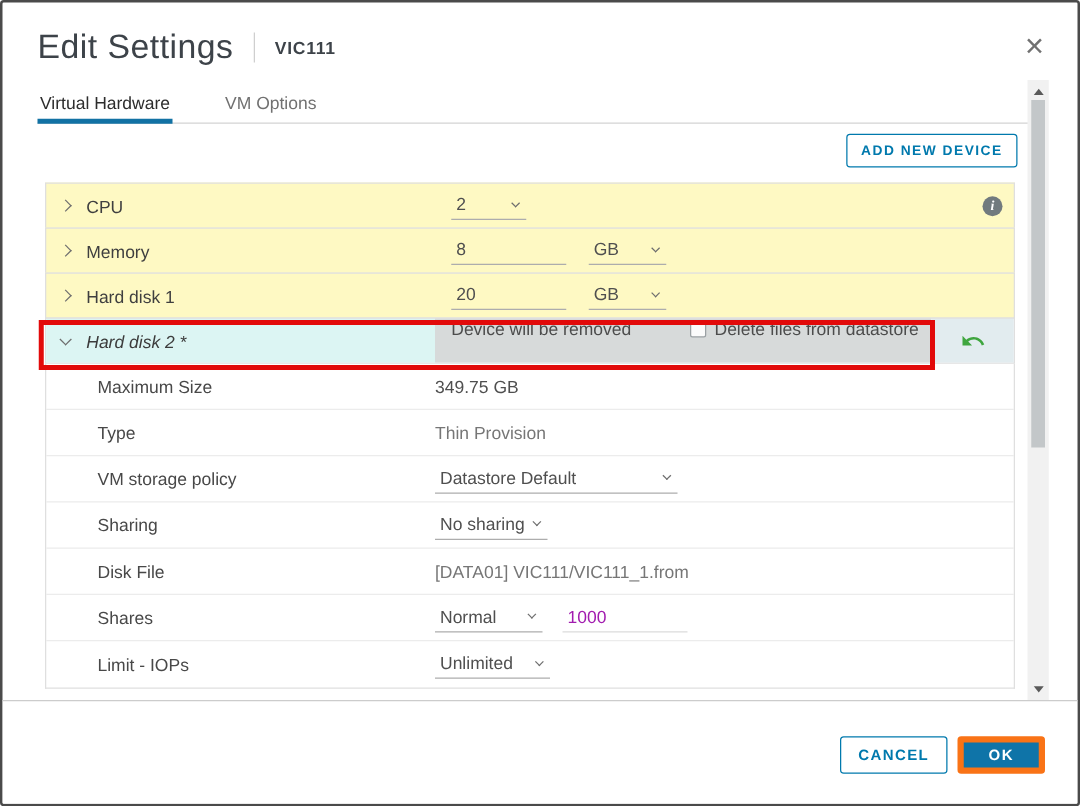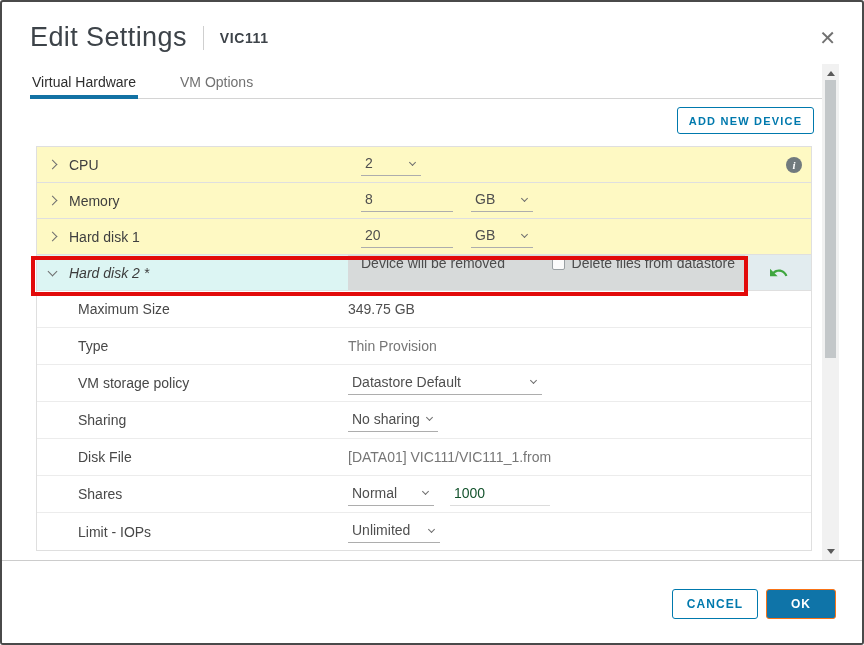--- a/index.html
+++ b/index.html
@@ -47,21 +47,21 @@
 
   .ctrl { position:absolute; display:flex; align-items:center; }
   .ctrl.main { left:324px; }
   .ctrl.unit { left:434px;text-align:right; }
   .uselect, .uinput { display:flex; align-items:center; border-bottom:1px solid #adadad;
           font-size:14px; color:#4f4f4f; padding:2px 4px 4px 4px; cursor:pointer; }
   .uselect .caret { width:5px; height:5px; border-right:1.4px solid #6e6e6e;
           border-bottom:1.4px solid #6e6e6e; transform:rotate(45deg); margin-left:auto;
           margin-right:2px; margin-top:-2px; }
   .uinput { cursor:text; }
-  .uinput.disabled { color:#14532d; border-bottom-color:#dcdcdc; cursor:default; }
+  .uinput.disabled { color:#a21caf; border-bottom-color:#dcdcdc; cursor:default; }
 
   .info-icon { position:absolute; right:9px; width:16px; height:16px; border-radius:50%;
                background:#717a7e; color:#fff; font-size:11px; font-weight:700;
                display:flex; align-items:center; justify-content:center;
                font-family:"Liberation Serif",serif; font-style:italic; }
 
   
   .row.hd2 { padding:0; background:none; border-color:#dfdfdf; }
   .hd2-left { width:311px; height:100%; background:#dcf5f3; display:flex; align-items:center;
               padding-left:12px; }
@@ -103,21 +103,21 @@
               cursor:grab; }
 
   
   .footer { position:absolute; left:0; right:0; bottom:0; height:83px; background:#fff;
             border-top:1px solid #cccccc; display:flex; justify-content:flex-end;
             align-items:flex-start; gap:8px; padding:28px 26px 0 0; }
   .btn { height:30px; border-radius:3px; font-size:12px; font-weight:600; letter-spacing:1.1px;
          display:flex; align-items:center; justify-content:center; cursor:pointer;
          font-family:"Liberation Sans",sans-serif; }
   .btn.cancel { width:86px; background:#fff; border:1px solid #0079ad; color:#0079ad; }
-  .btn.ok { width:70px; background:#0f74a8; border:1px solid #f97316; color:#fff; }
+  .btn.ok { width:70px; background:#0f74a8; border:5px solid #f97316; color:#fff; }
 </style>
 </head>
 <body>
 
 <div class="dialog">
 
   <div class="titlebar">
     <span class="title">Edit Settings</span>
     <span class="title-sep"></span>
     <span class="subtitle">VIC111</span>

